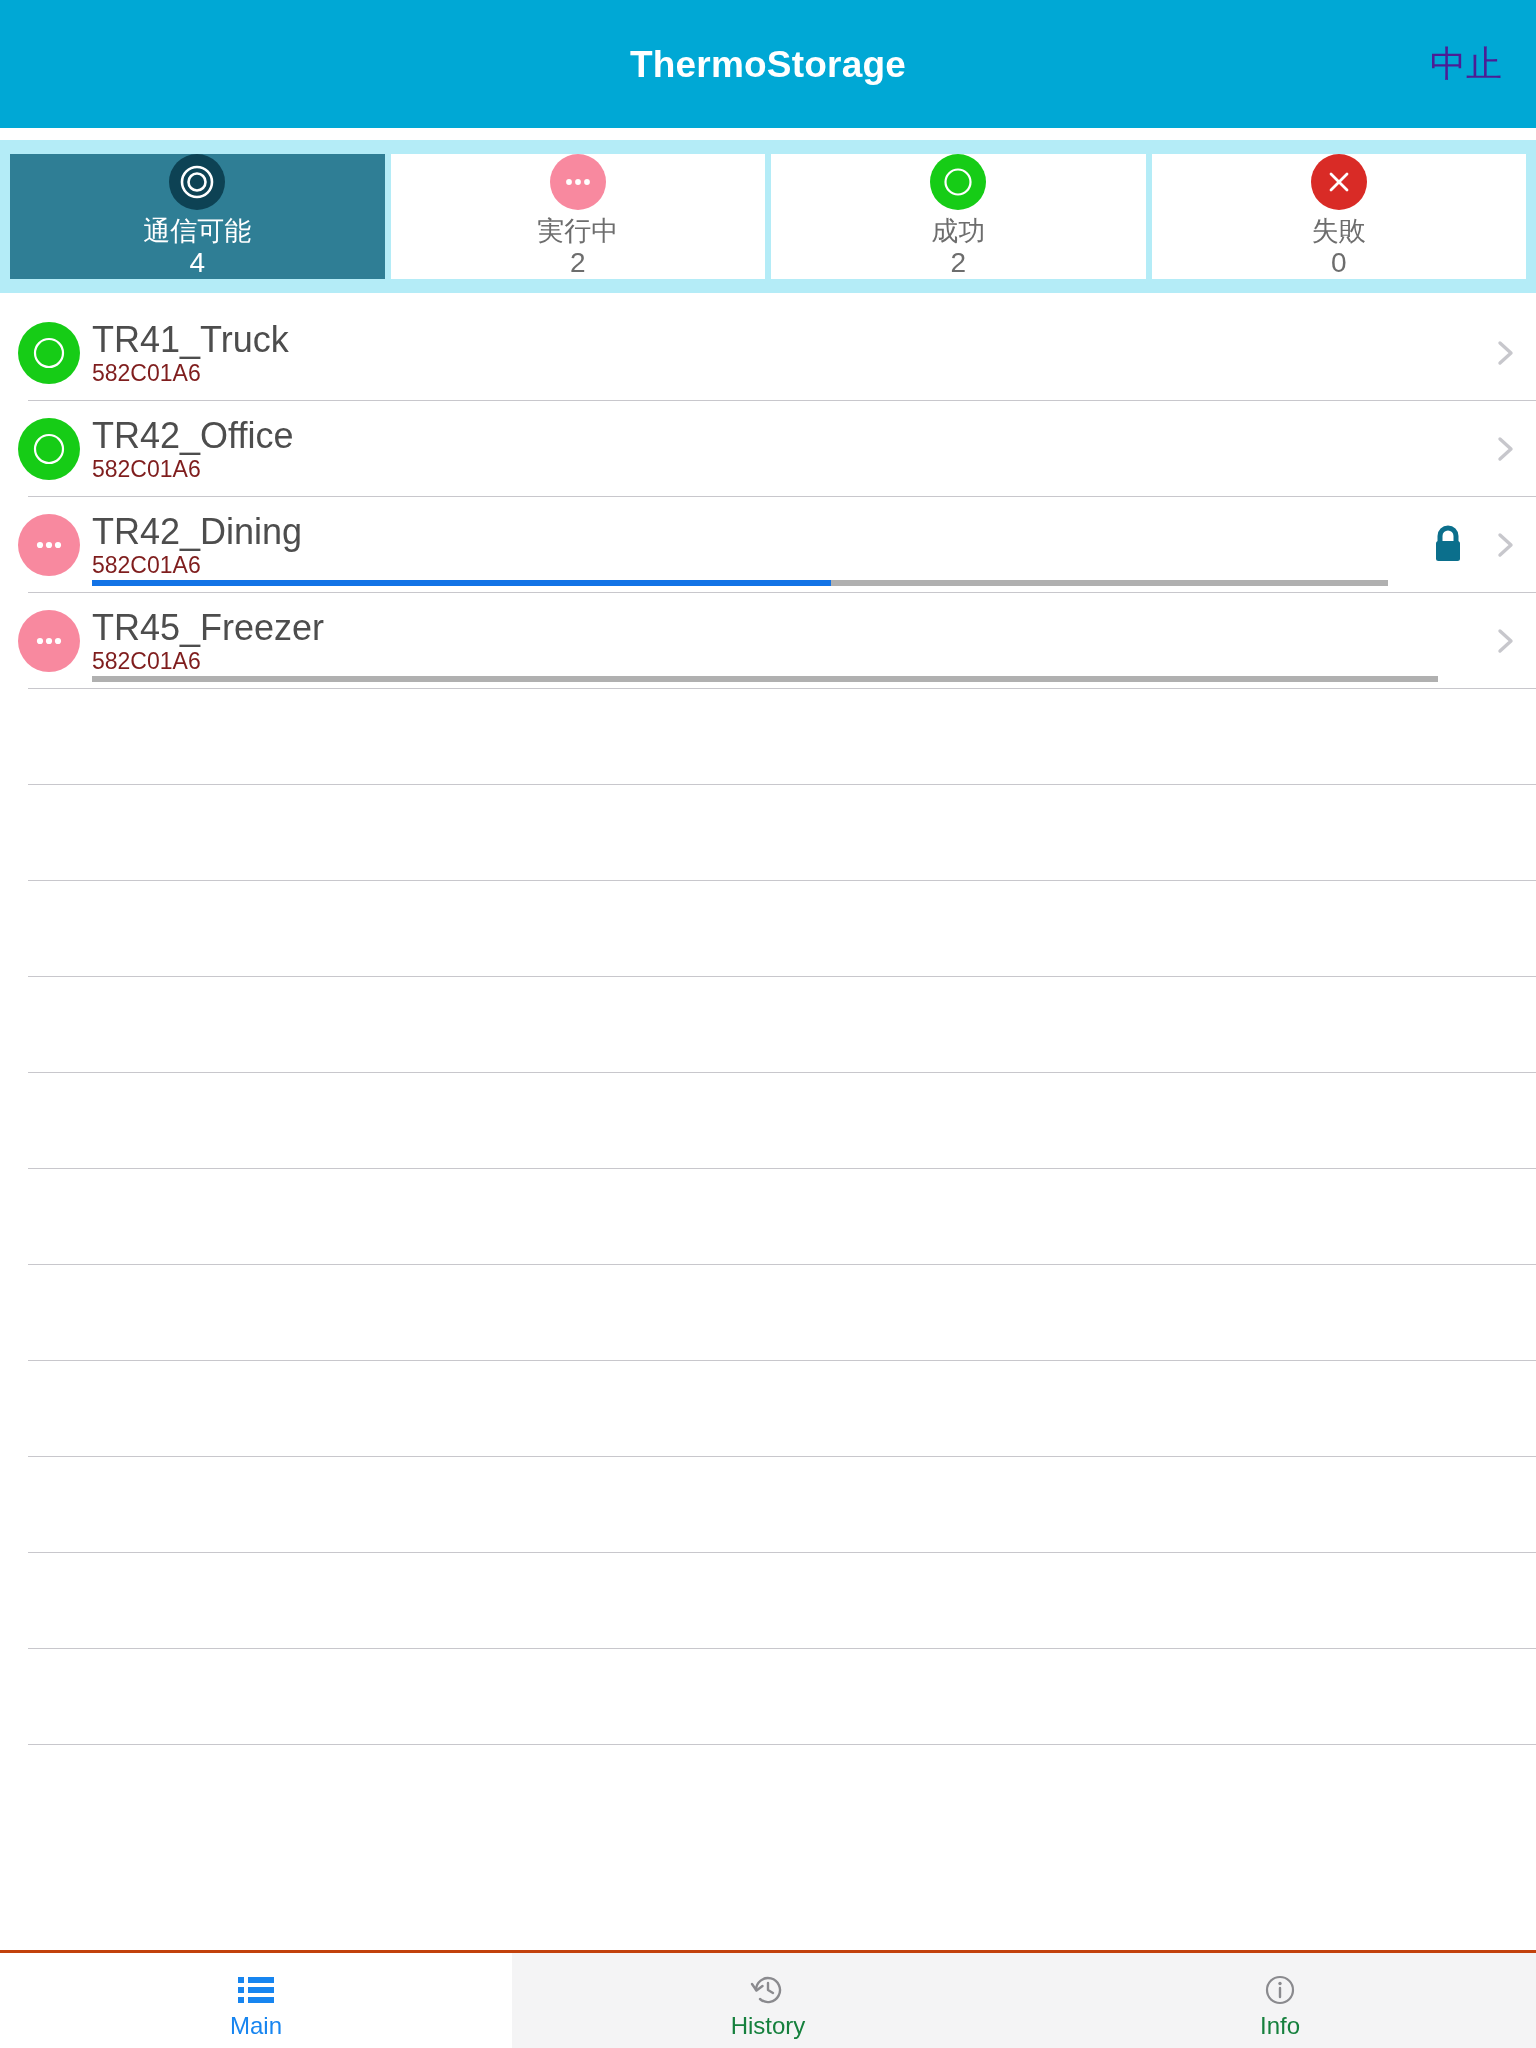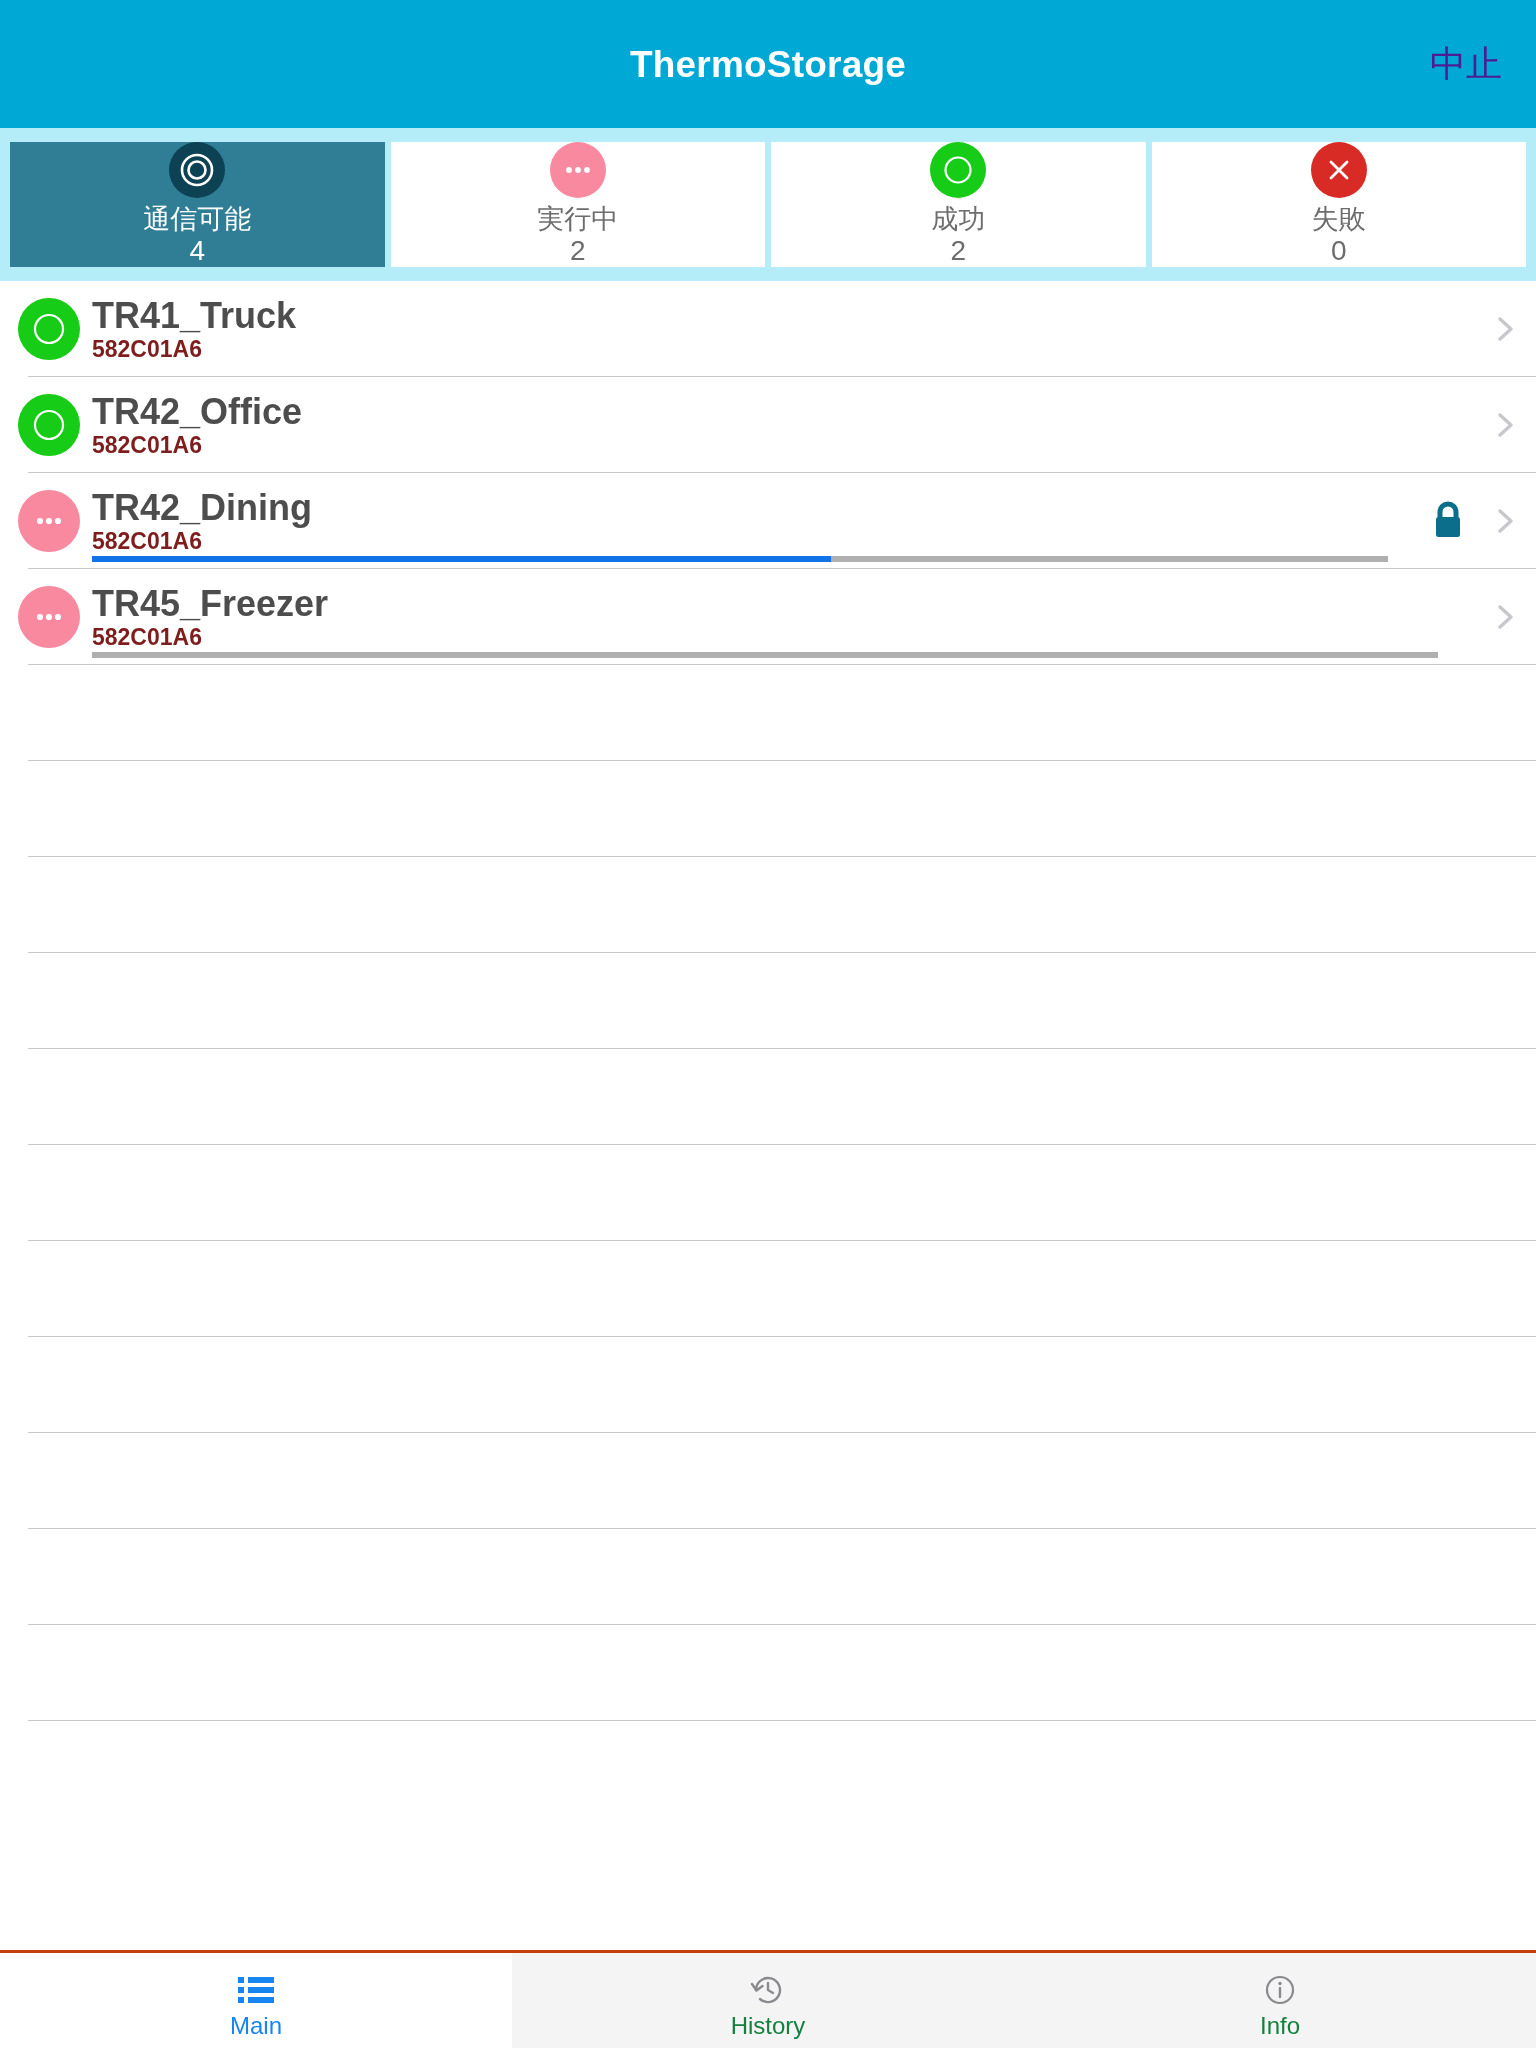--- a/index.html
+++ b/index.html
@@ -11,20 +11,21 @@
     -webkit-font-smoothing: antialiased;
   }
   .app {
     position: relative;
     width: 1536px;
     height: 2048px;
     overflow: hidden;
     background: #ffffff;
     display: flex;
     flex-direction: column;
+    gap: 12px;
   }
 
   
   .navbar {
     height: 128px;
     background: #00a8d5;
     position: relative;
     flex: 0 0 128px;
     display: flex;
     align-items: center;
@@ -128,21 +129,20 @@
   }
   .row-dot svg { display:block; }
   .row-body {
     flex: 1 1 auto;
     position: relative;
     height: 96px;
     display: flex;
     flex-direction: column;
     justify-content: center;
     padding-right: 14px;
-    font-weight: bold;
   }
   .row-name {
     font-size: 36px;
     color: #4d4d4d;
     line-height: 1.06;
     margin-bottom: 2px;
   }
   .row-id {
     font-size: 23px;
     color: #7f1d1d;

